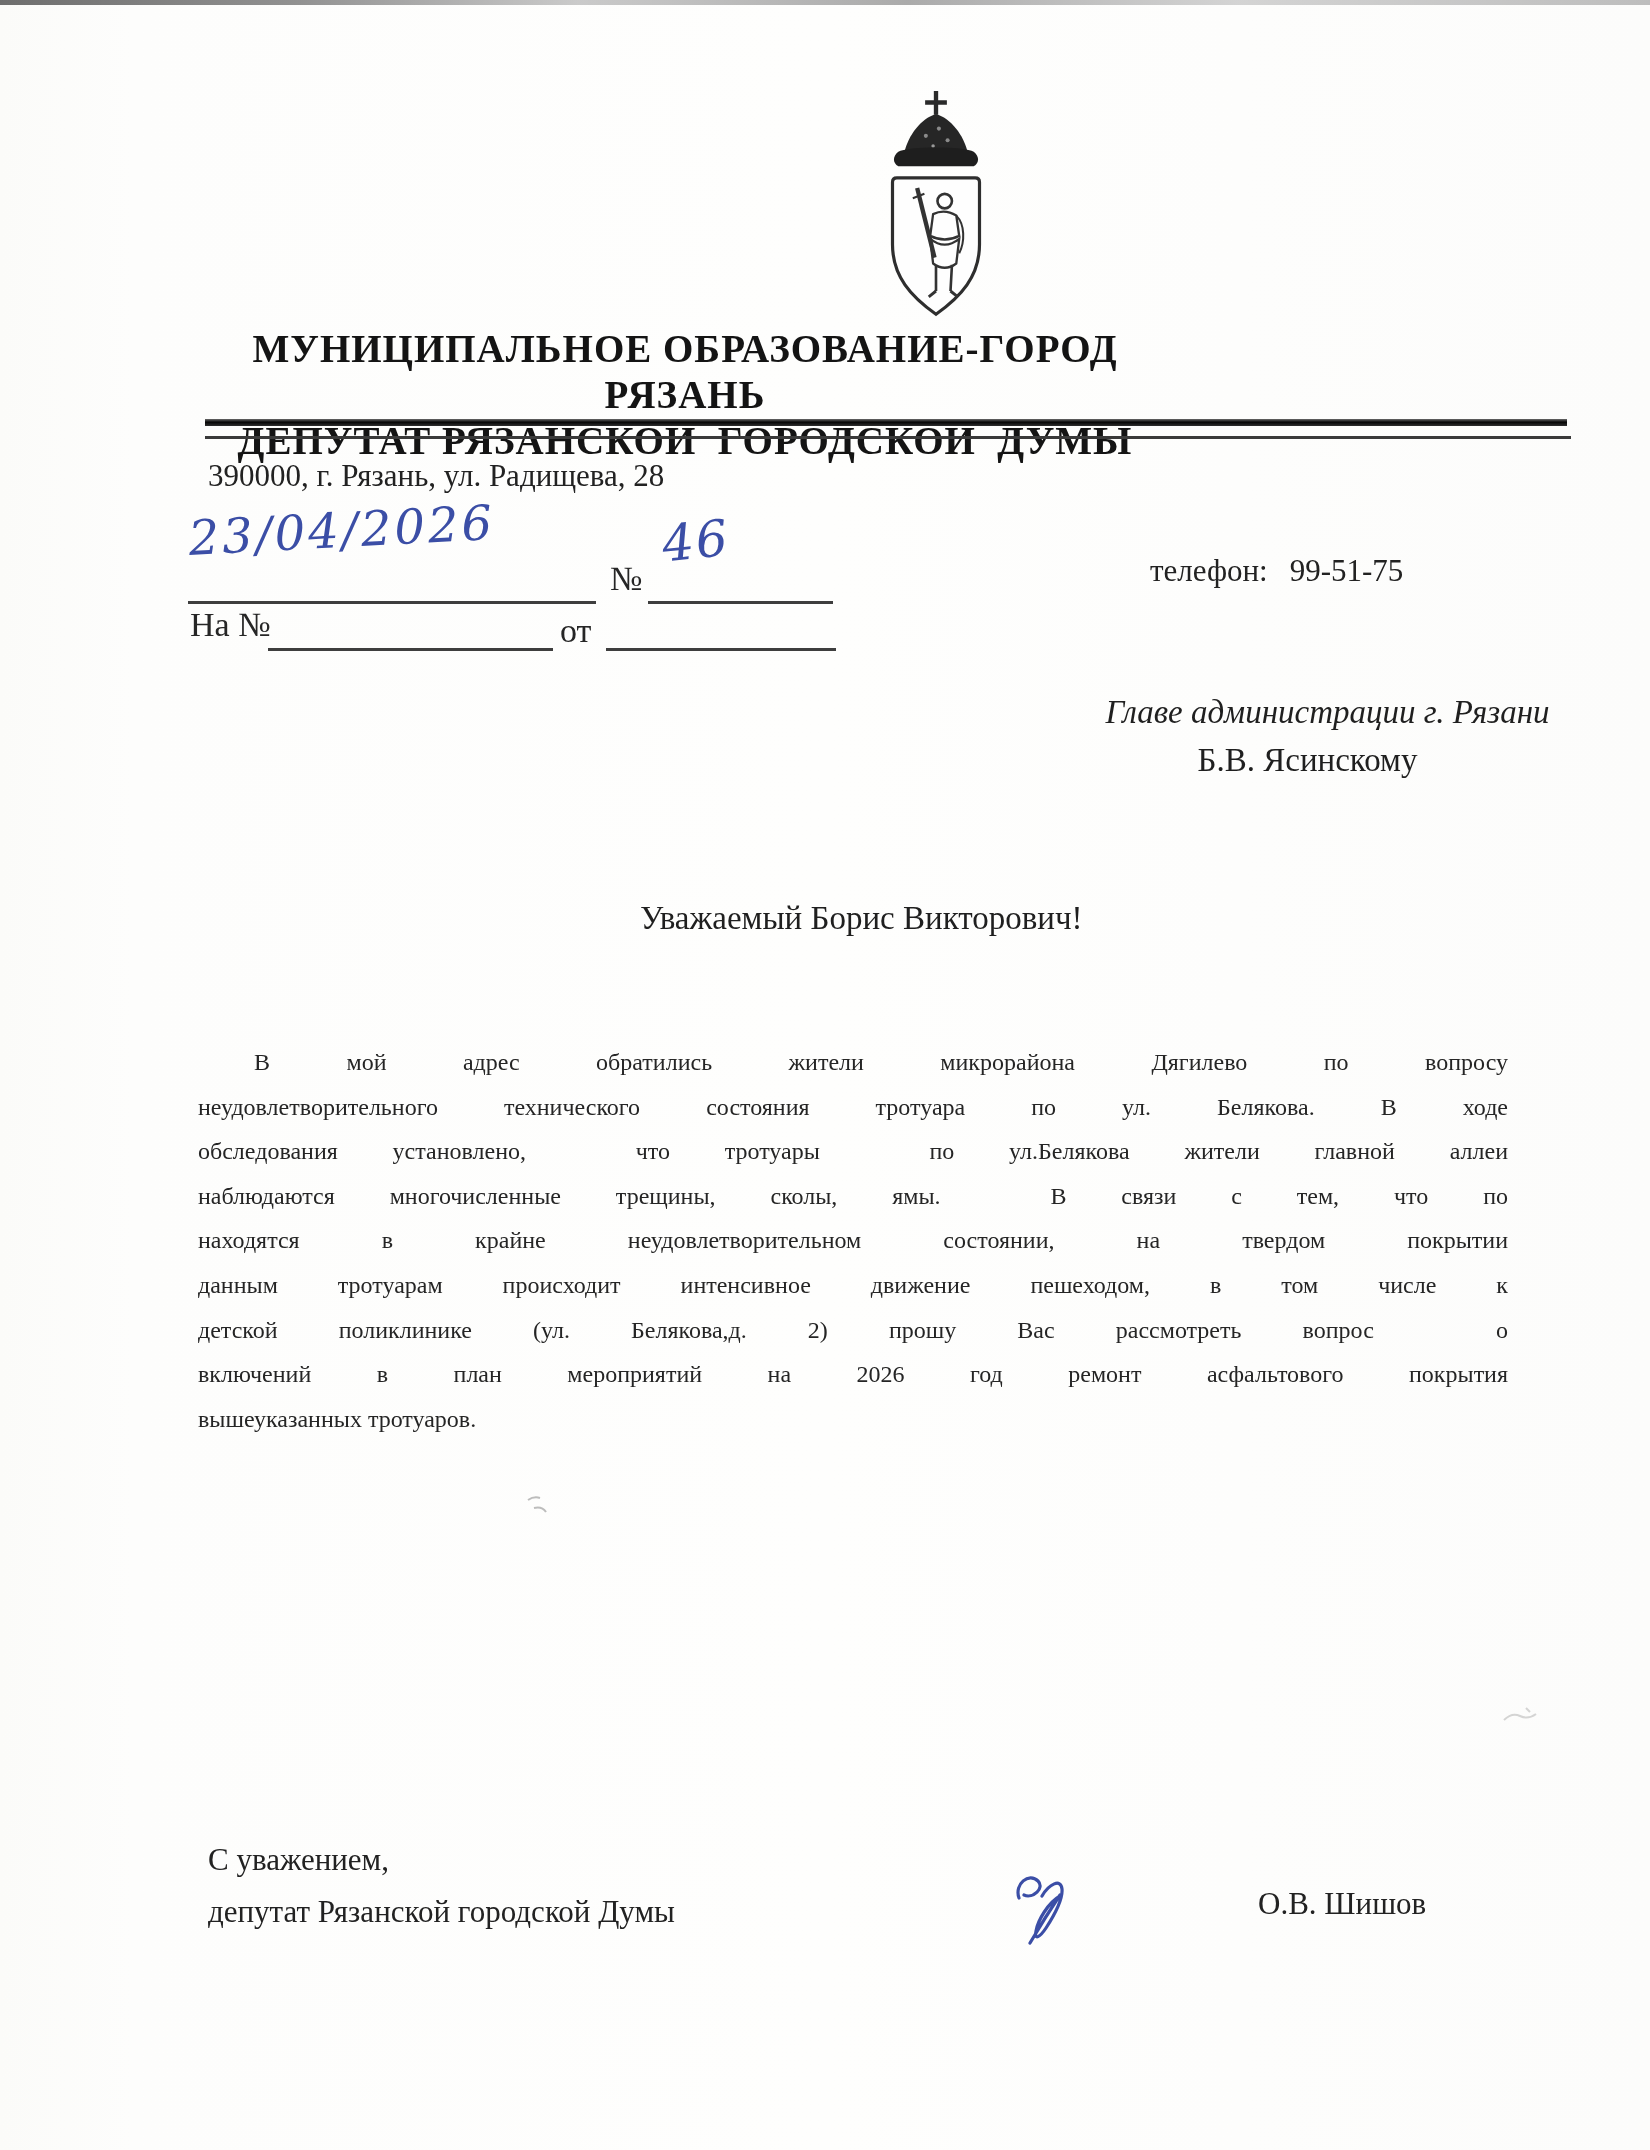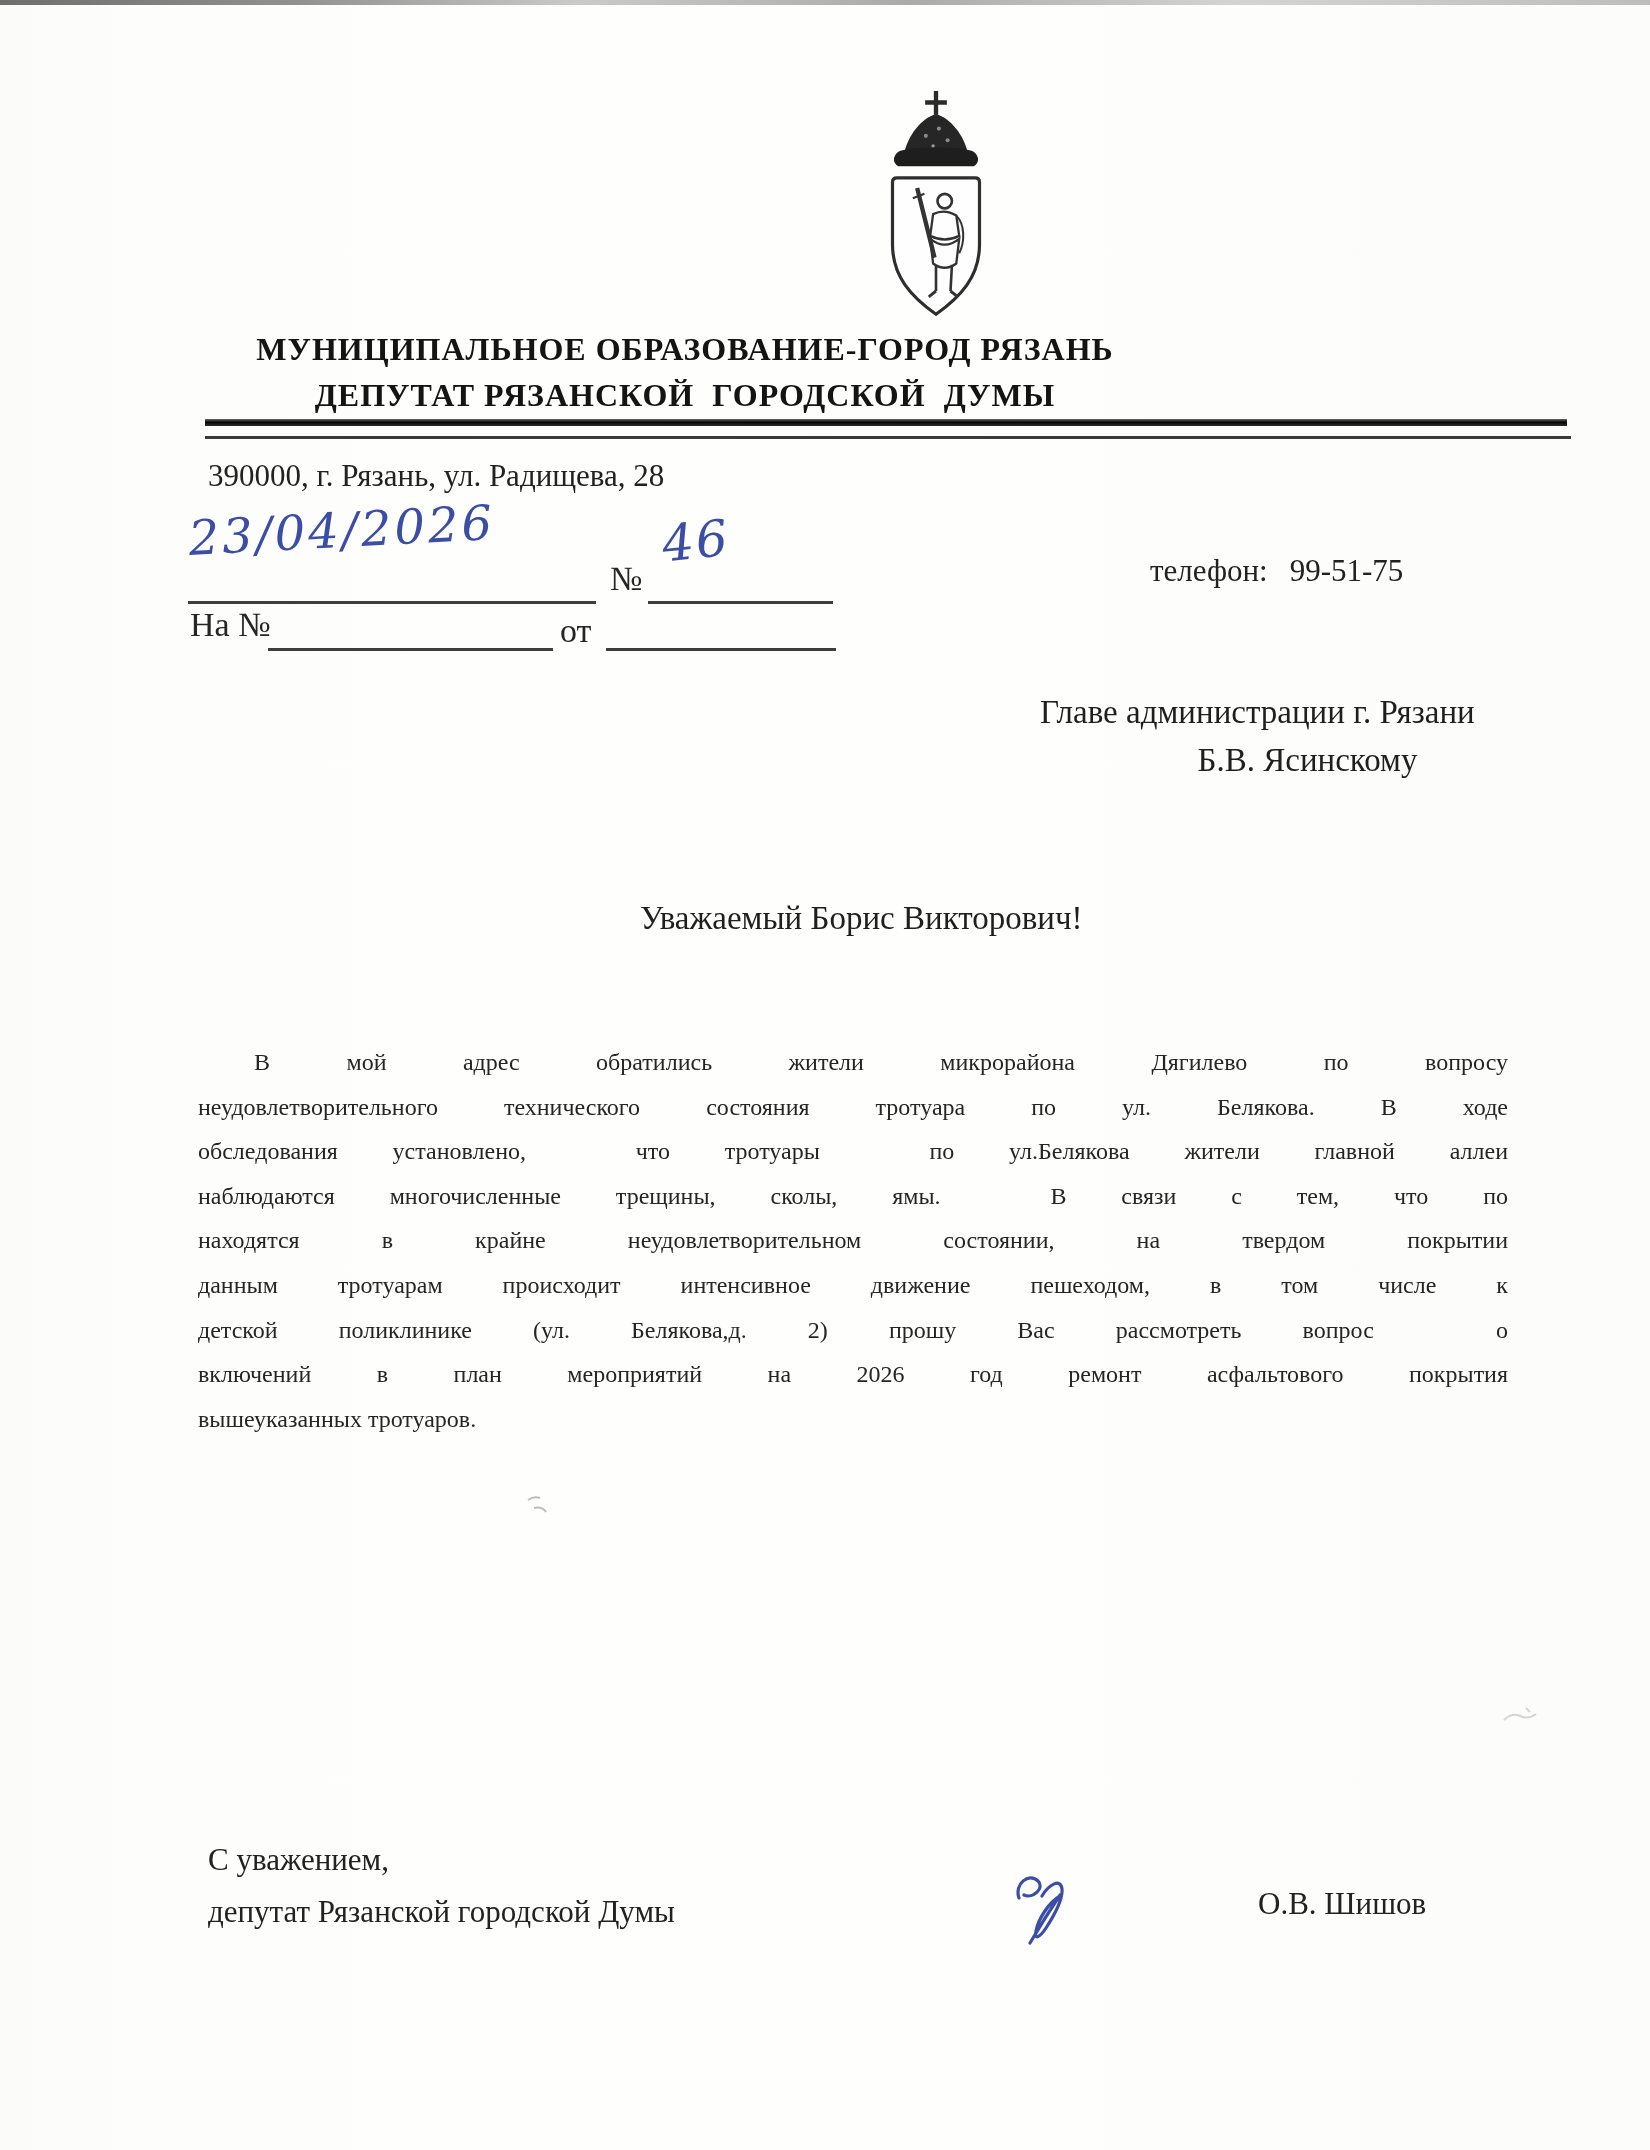--- a/index.html
+++ b/index.html
@@ -12,21 +12,21 @@
   .abs { position:absolute; }
   
   .scan-top {
     left:0; top:0; width:1650px; height:5px;
     background:linear-gradient(90deg,#3f3f3f 0%, #6d6d6d 18%, #b9b9b9 35%, #8f8f8f 55%, #c6c6c6 75%, #a8a8a8 100%);
     opacity:.75;
   }
   
   .title-block { left:180px; top:326px; width:1010px; text-align:center; }
   .title-line {
-    font-weight:bold; font-size:32px; line-height:46px; color:#141414;
+    font-weight:bold; font-size:39px; line-height:46px; color:#141414;
     letter-spacing:1px; white-space:pre-wrap;
   }
   .rule-thick { left:205px; top:419px; width:1362px; height:7px;
     background:linear-gradient(#6a6a6a,#050505 45%,#2e2e2e); }
   .rule-thin  { left:205px; top:436px; width:1366px; height:3px; background:#3a3a3a; }
   .address { left:208px; top:458px; font-size:31px; color:#222; }
   .phones { left:1150px; top:456px; width:462px; text-align:left;
     font-size:31px; line-height:46px; color:#222; white-space:pre-wrap; }
   .phone-label { margin-right:22px; }
   
@@ -34,21 +34,21 @@
         color:#3b4ea6; }
   .hw-date { left:190px; top:510px; font-size:48px; letter-spacing:3px;
              transform:rotate(-3deg); transform-origin:left bottom; }
   .hw-no   { left:662px; top:512px; font-size:50px; letter-spacing:2px;
              transform:rotate(-6deg); }
   .ref-label { font-size:34px; color:#262626; }
   .uline { height:3px; background:#3e3e3e; }
   
   .addressee { left:1040px; top:688px; width:575px; font-size:33px;
                line-height:48px; color:#1f1f1f; }
-  .addressee .l1 { text-align:left; }
+  .addressee .l1 { text-align:center;font-style:italic; }
   .addressee .l2 { text-align:center; padding-right:40px; }
   
   .salutation { left:640px; top:900px; font-size:33px; color:#1f1f1f; }
   
   .body-block { left:198px; top:1040px; width:1310px; font-size:24px;
                 color:#252525; }
   .bline {
     line-height:44.6px; white-space:pre-wrap;
     text-align:justify; text-align-last:justify; -moz-text-align-last:justify;
   }

